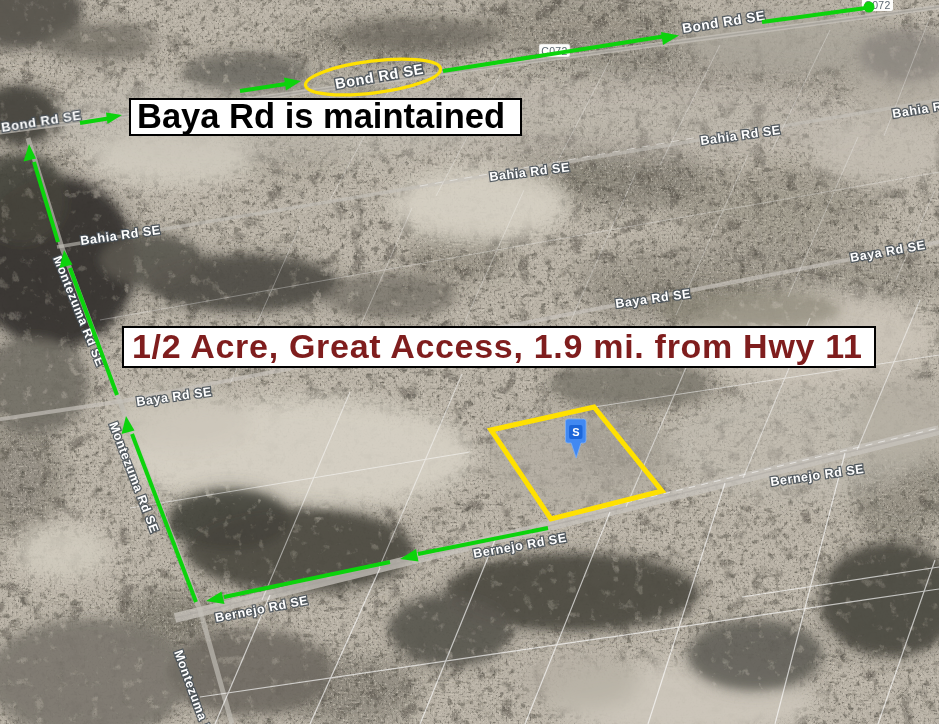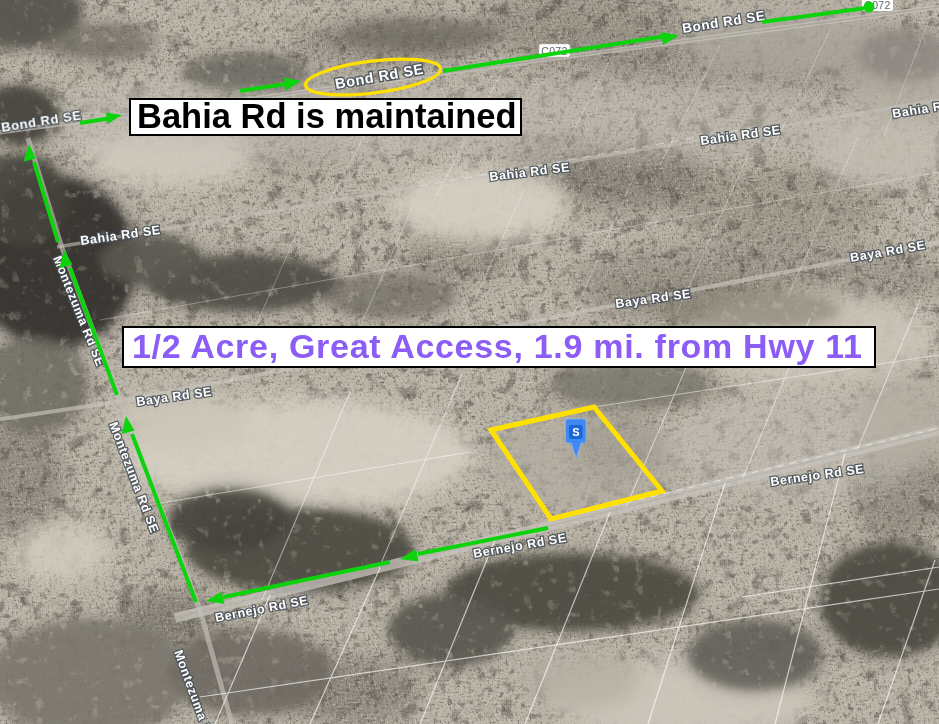--- a/index.html
+++ b/index.html
@@ -328,24 +328,24 @@
 <path d="M 491 430 L 594 407 L 662 491 L 551 519 Z" fill="none" stroke="#ffe100" stroke-width="5" stroke-linejoin="miter"></path>
 
 <g>
   <path d="M 568 419 L 583.5 419 Q 586 419 586 421.5 L 586 440.5 Q 586 443 583.5 443 L 581 443 L 576.2 458 L 571.2 443 L 568 443 Q 565.5 443 565.5 440.5 L 565.5 421.5 Q 565.5 419 568 419 Z" fill="#4189f2" stroke="#7db0f7" stroke-width="0.8"></path>
   <rect x="569" y="425" width="13.5" height="14" rx="2" fill="#1c66d9"></rect>
   <text x="575.8" y="435.8" font-size="11" font-weight="bold" fill="#ffffff" text-anchor="middle" font-family="Liberation Sans,sans-serif">S</text>
 </g>
 </svg>
 
 <div style="position:absolute;left:129px;top:98px;width:383px;height:34px;background:#ffffff;border:2px solid #000;
-  font-weight:bold;font-size:34.5px;line-height:33px;color:#000;padding-left:6px;white-space:nowrap;">Bahia Rd is maintained</div>
+  font-weight:bold;font-size:34.5px;line-height:33px;color:#000;padding-left:6px;white-space:nowrap;">Baya Rd is maintained</div>
 
 <div style="position:absolute;left:122px;top:326px;width:742px;height:38px;background:#ffffff;border:2px solid #000;
-  font-weight:bold;font-size:34px;letter-spacing:0.7px;line-height:37px;color:#8b5cf6;padding-left:8px;white-space:nowrap;">1/2 Acre, Great Access, 1.9 mi. from Hwy 11</div>
+  font-weight:bold;font-size:34px;letter-spacing:0.7px;line-height:37px;color:#7f1d1d;padding-left:8px;white-space:nowrap;">1/2 Acre, Great Access, 1.9 mi. from Hwy 11</div>
 
 <style>
   .roadlbl{
     font-family:"Liberation Sans",sans-serif;
     font-weight:bold;
     fill:#ffffff;
     stroke:#454e57;stroke-opacity:0.88;
     stroke-width:2.45px;
     paint-order:stroke;
     letter-spacing:0.6px;

